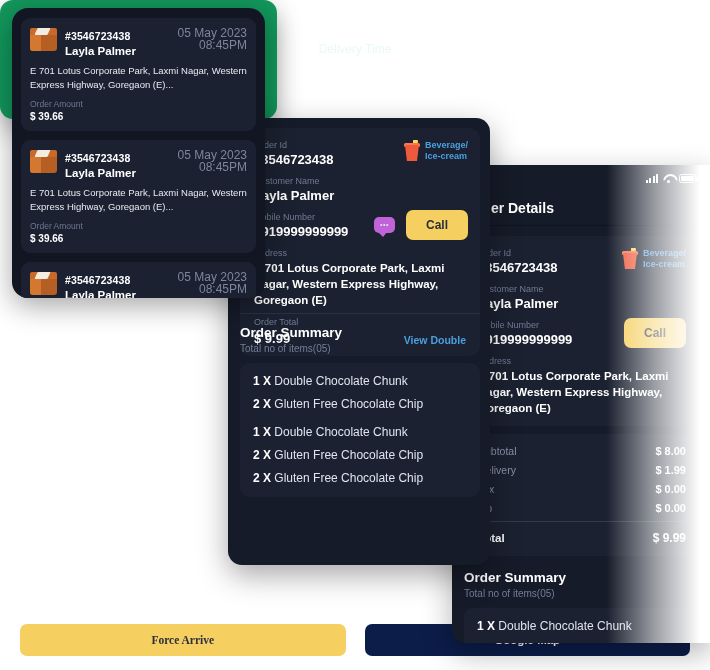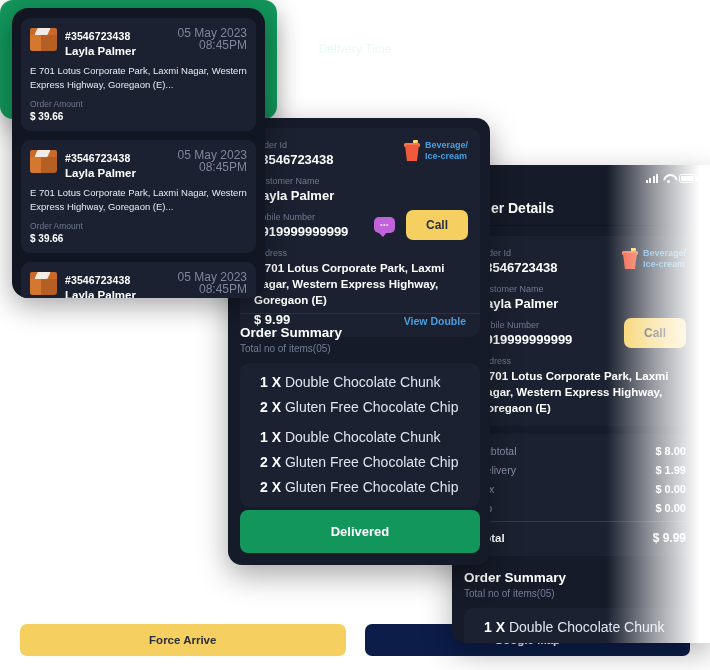--- a/index.html
+++ b/index.html
@@ -144,21 +144,21 @@
   .view-details { color: #4a9fe0; font-size: 10.5px; font-weight: bold; cursor: pointer; }
 
   .summary-wrap { position: absolute; left: 12px; right: 10px; top: 195px; }
   .summary-sep { height: 1px; background: #2a3144; margin-bottom: 11px; }
   .summary-title { color: #ffffff; font-size: 13.5px; font-weight: bold; }
   .summary-sub { color: #747d96; font-size: 10px; margin-top: 3px; }
   .items-card {
     background: #1b2130; border-radius: 9px;
     margin-top: 9px; padding: 11px 13px 12px 13px;
   }
-  .item-line { font-size: 14px; color: #dfe4ee; margin-bottom: 9px; margin-left: 7px; }
+  .item-line { font-size: 12px; color: #dfe4ee; margin-bottom: 9px; }
   .item-line:last-child { margin-bottom: 0; }
   .item-line .qty { color: #ffffff; font-weight: bold; }
   .item-gap { margin-top: 14px; }
 
   .action-row {
     position: absolute; left: 12px; right: 10px; bottom: 12px;
     display: flex; gap: 12px;
   }
   .btn-not-delivered {
     flex: 1 1 0; background: #ec3c34; color: #ffffff;
@@ -294,21 +294,21 @@
     text-align: center; color: #ffffff; font-size: 19px; font-weight: bold;
     letter-spacing: .4px;
   }
   .t-btn-row {
     position: absolute; left: 20px; right: 20px; bottom: 14px;
     display: flex; gap: 19px;
   }
   .t-btn-force {
     flex: 1 1 0; background: #f5cf5f; color: #2a2f3d;
     font-size: 11.5px; font-weight: bold; border: none; border-radius: 7px;
-    padding: 10px 0; cursor: pointer;
+    padding: 10px 0; cursor: pointer; font-family: Liberation Serif, serif;
   }
   .t-btn-map {
     flex: 1 1 0; background: #0c1d4a; color: #ffffff;
     font-size: 11.5px; font-weight: bold; border: none; border-radius: 7px;
     padding: 10px 0; cursor: pointer;
   }
 </style>
 </head>
 <body>
 
@@ -438,20 +438,21 @@
       <div class="contact-row">
         <span class="chat-bubble">
           <span class="chat-dots">•••</span>
         </span>
         <button class="call-btn">Call</button>
       </div>
 
       <div class="fld-label">Address</div>
       <div class="fld-addr">E 701 Lotus Corporate Park, Laxmi Nagar, Western Express Highway, Goregaon (E)</div>
 
+      <div class="fld-label">Order Total</div>
       <div class="total-row">
         <span class="fld-value">$ 9.99</span>
         <span class="view-details">View Double</span>
       </div>
     </div>
 
     <div class="summary-wrap">
       <div class="summary-sep"></div>
       <div class="summary-title">Order Summary</div>
       <div class="summary-sub">Total no of items(05)</div>
@@ -473,21 +474,20 @@
           <span>Gluten Free Chocolate Chip</span>
         </div>
         <div class="item-line">
           <span class="qty">2 X</span>
           <span>Gluten Free Chocolate Chip</span>
         </div>
       </div>
     </div>
 
     <div class="action-row">
-      <button class="btn-delivered">Delivered</button>
     </div>
 
   </div>
 
   <div class="panel" id="panel-orders">
 
     <div class="order-card">
       <div class="oc-top">
         <span class="box-icon">
           <span class="bx-top"></span>

